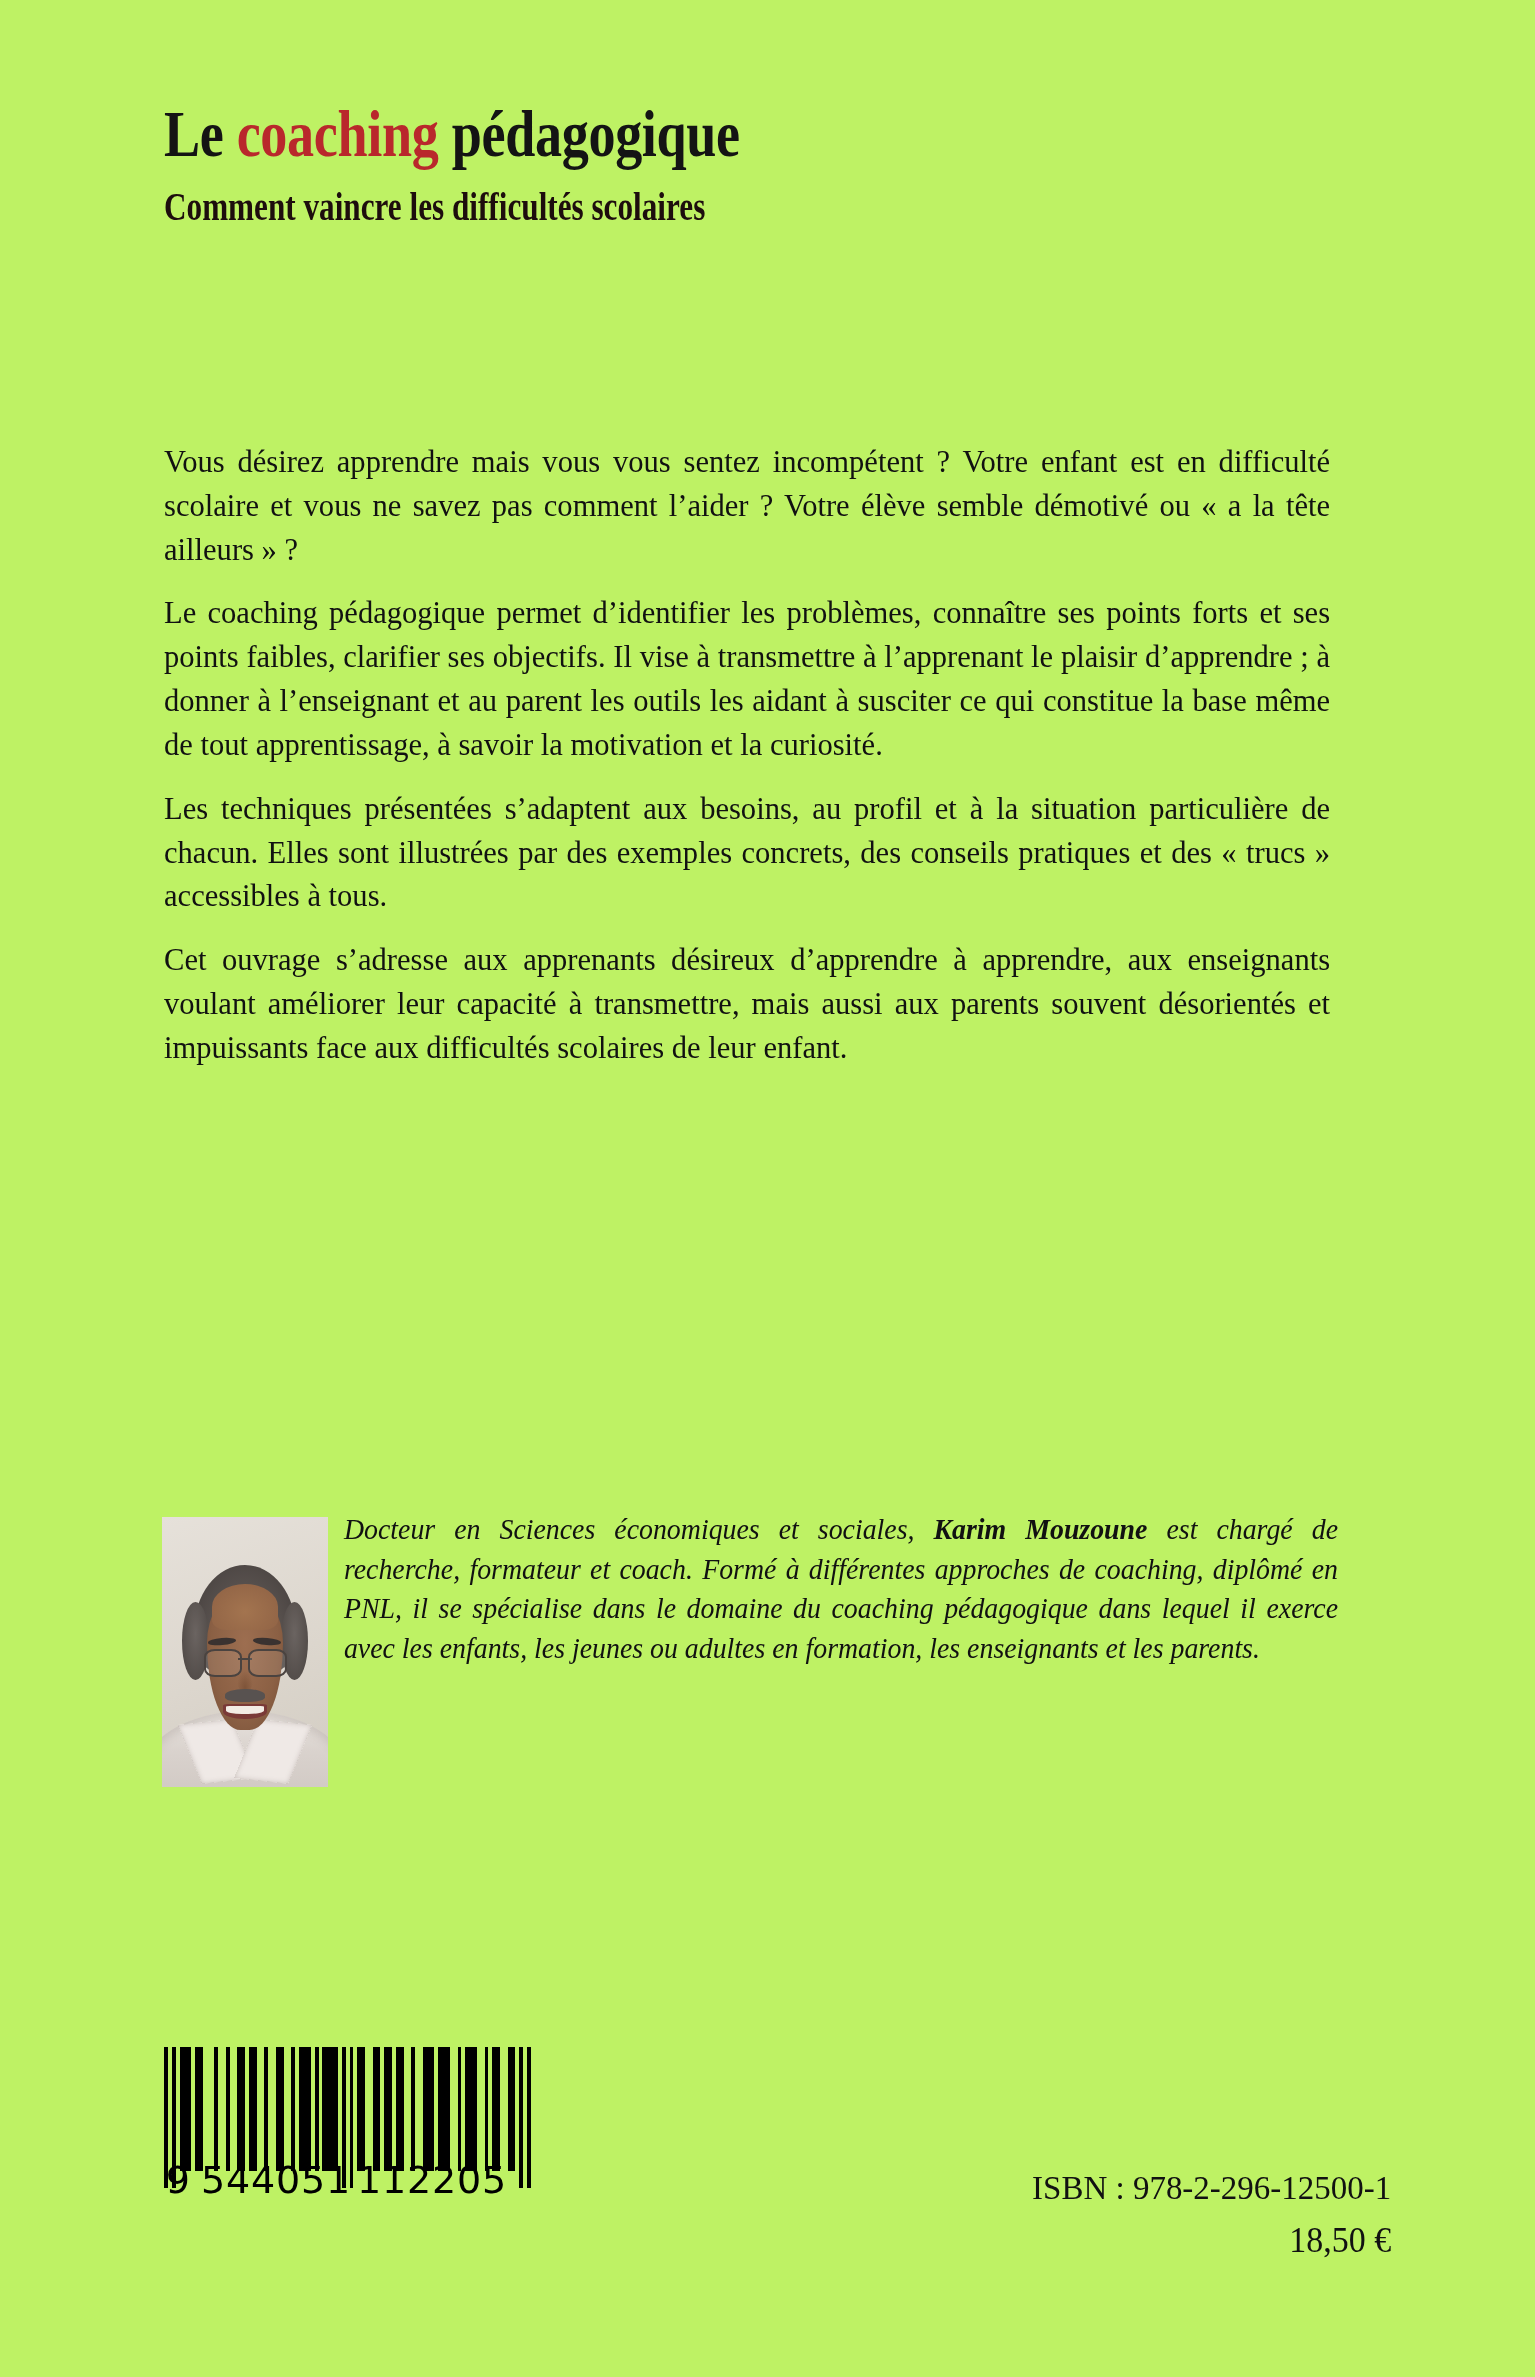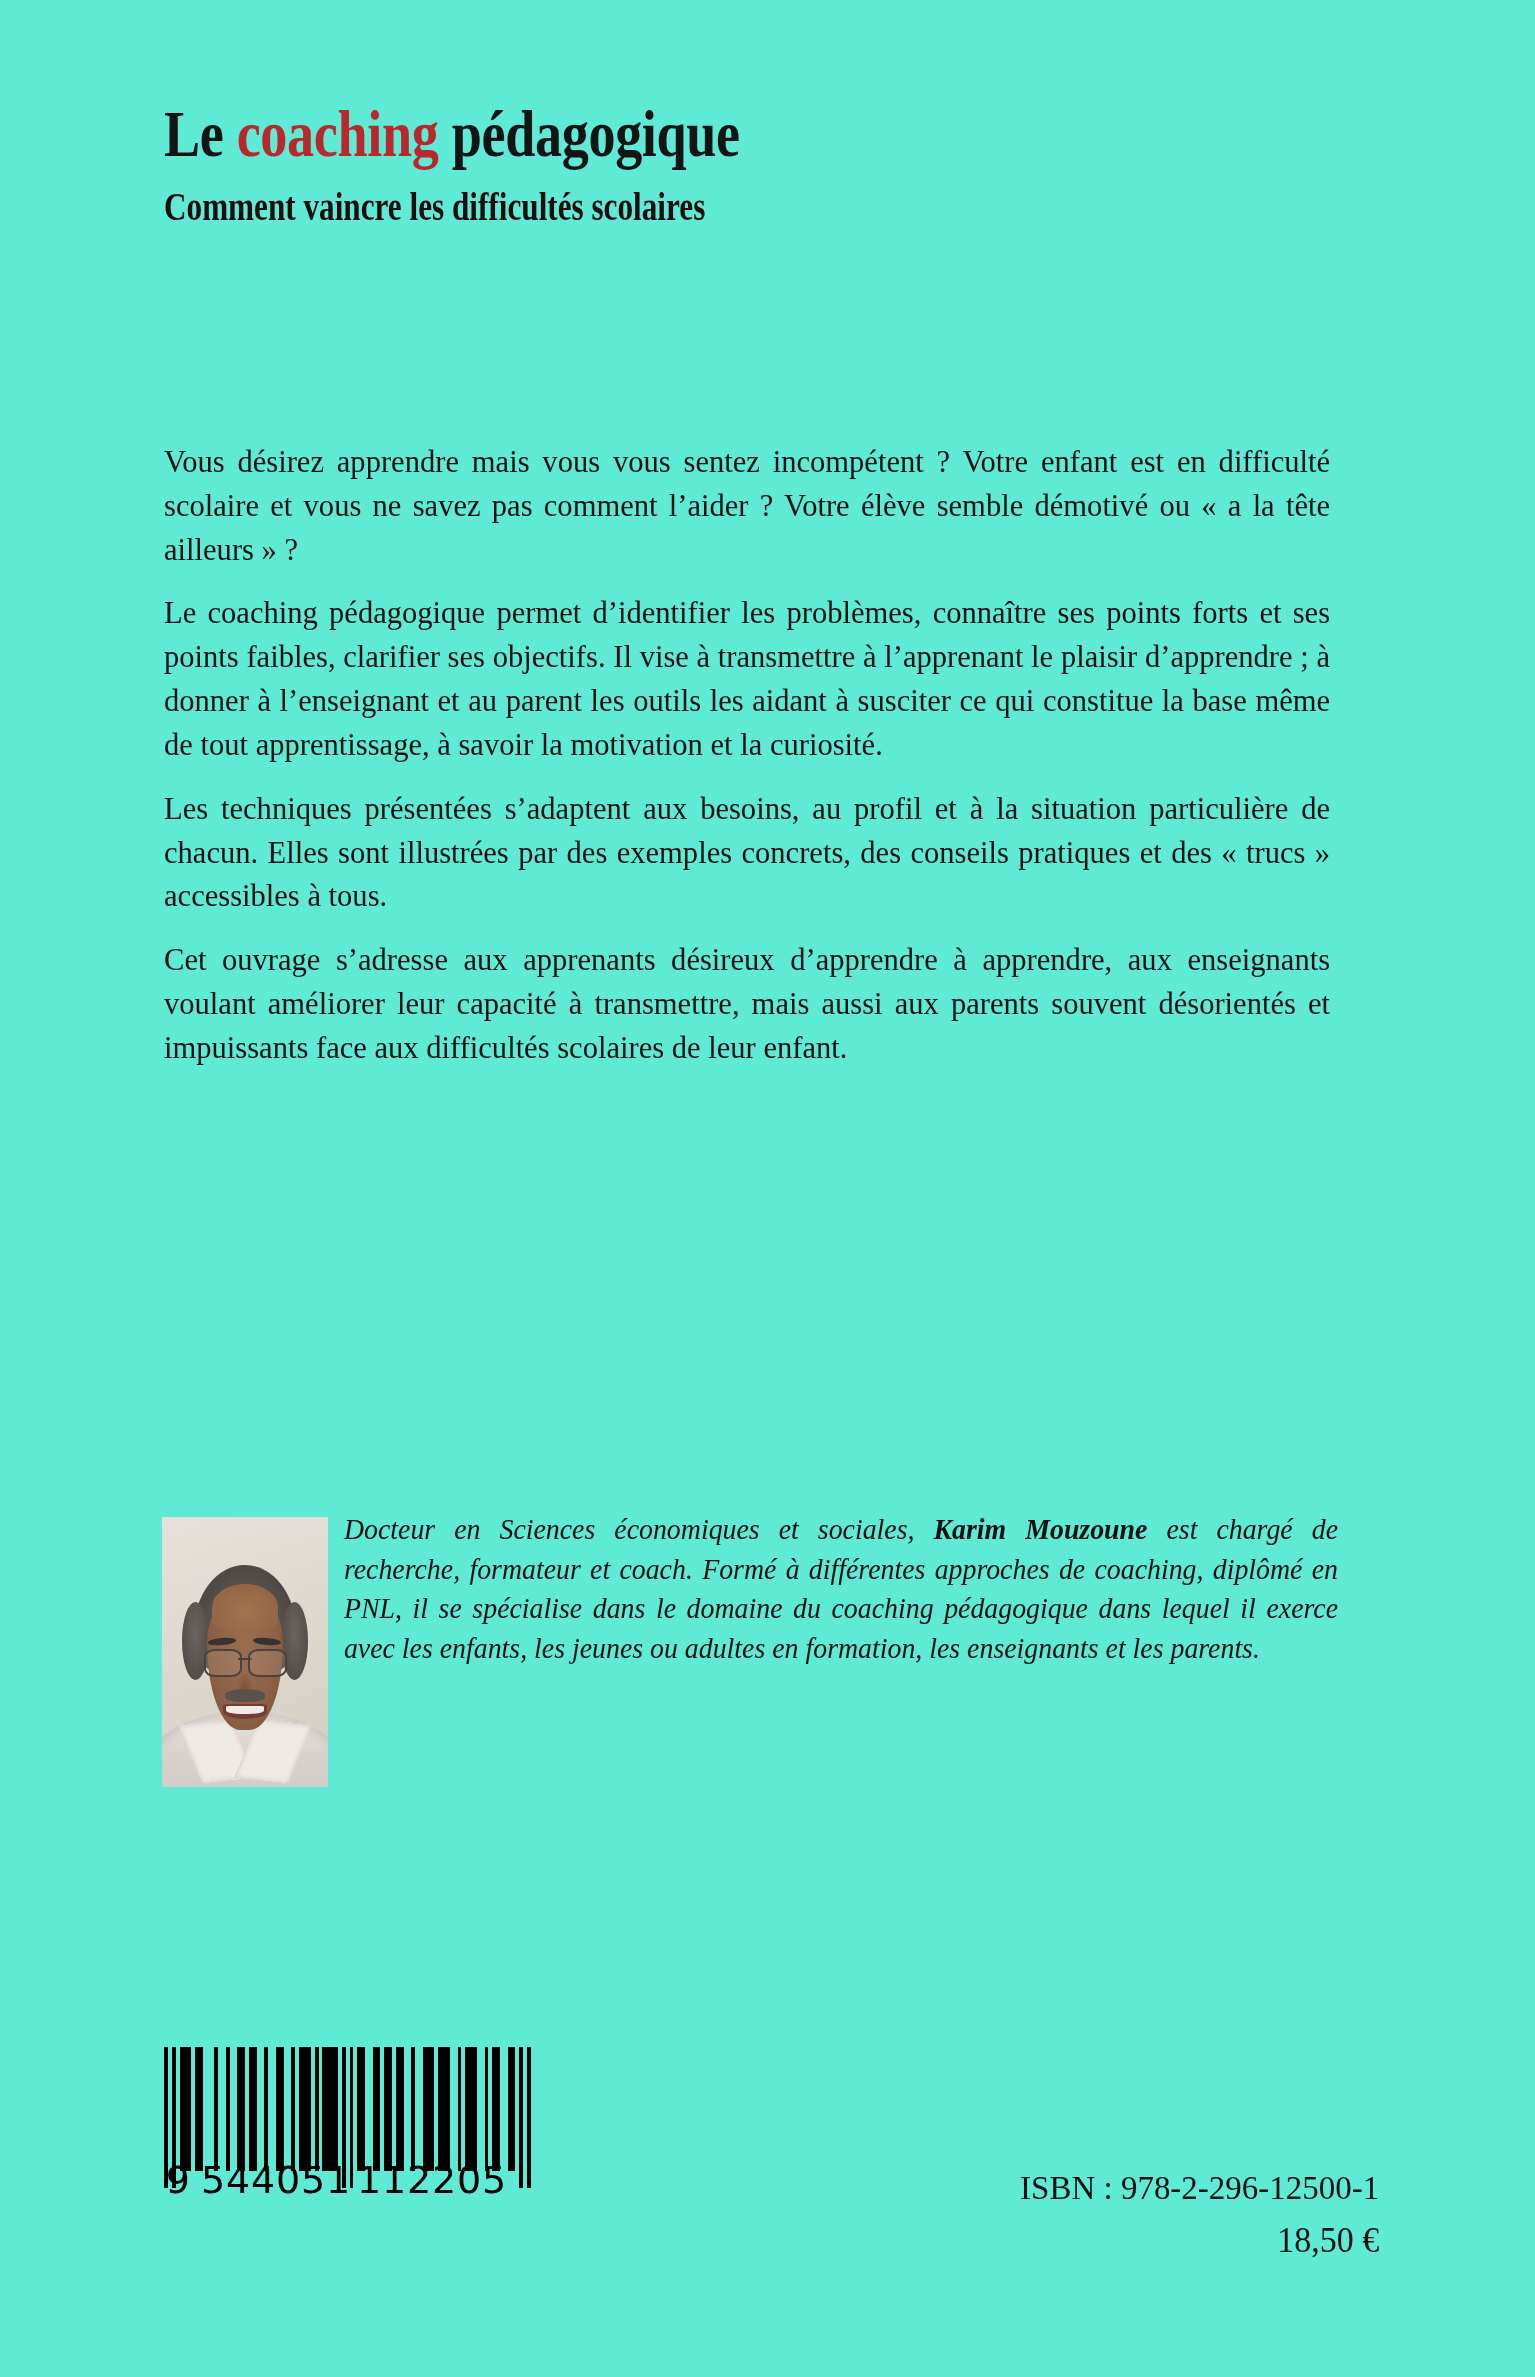--- a/index.html
+++ b/index.html
@@ -12,21 +12,21 @@
     height: 2377px;
     position: relative;
     font-family: "Liberation Serif", "DejaVu Serif", serif;
     color: #1a1a1a;
     overflow: hidden;
   }
 
   .page {
     position: absolute;
     inset: 0;
-    background: #5eead4;
+    background: #bef264;
   }
 
   
   .title-block {
     position: absolute;
     left: 164px;
     top: 101px;
     width: 1242px;
   }
   .book-title {
@@ -292,21 +292,21 @@
     color: #000;
     white-space: nowrap;
   }
   .barcode-digits .d1 { position: absolute; left: 1.7px;   top: 0; }
   .barcode-digits .d2 { position: absolute; left: 37px;  top: 0; }
   .barcode-digits .d3 { position: absolute; left: 193px; top: 0; }
 
   
   .isbn-block {
     position: absolute;
-    right: 156px;
+    right: 144px;
     top: 2168px;
     text-align: right;
   }
   .isbn-line {
     font-size: 34px;
     line-height: 1.18;
     color: #111;
     white-space: nowrap;
     transform: scaleX(0.97);
     transform-origin: right top;

